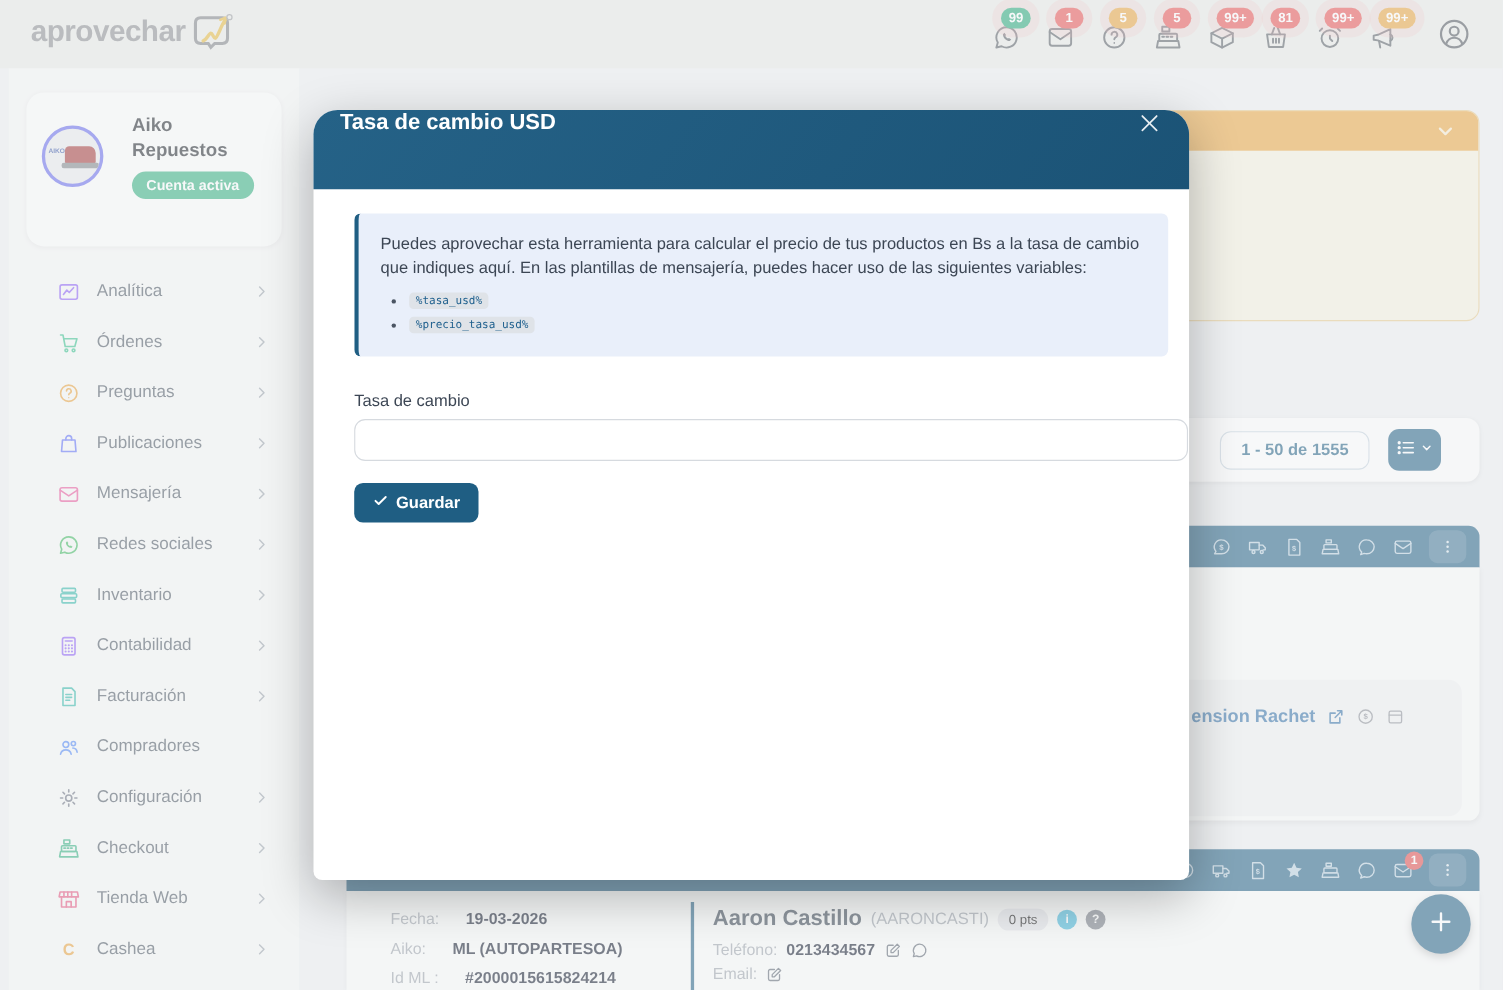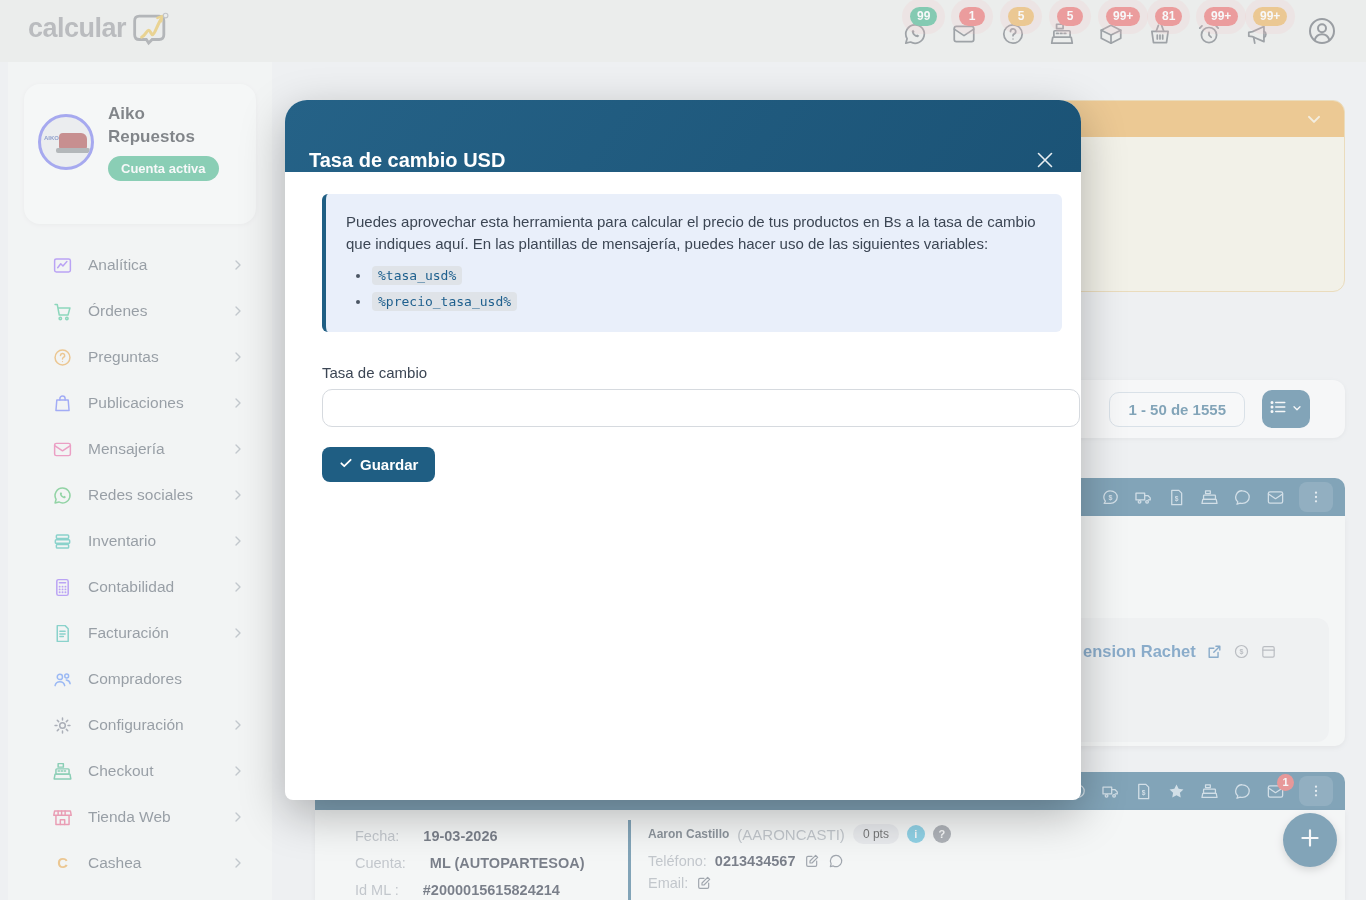--- a/index.html
+++ b/index.html
@@ -19,21 +19,21 @@
            text-align:center; box-shadow:0 0 0 8px rgba(242,150,150,.20); }
   .badge-green { background:#23a878; }
   .badge-red   { background:#e8504f; }
   .badge-amber { background:#e9a33c; }
   .avatar-btn { width:32px; height:32px; color:#4d545b; margin-left:12px; }
   .avatar-btn svg { width:32px; height:32px; }
 
   
   .sidebar { position:absolute; left:8px; top:62px; width:264px; height:838px; background:#f6f7f6; z-index:4; }
   .account-card { position:absolute; left:16px; top:22px; width:232px; height:140px; background:#fcfdfc;
-                  border-radius:16px; box-shadow:0 1px 5px rgba(0,0,0,.07); padding:18px 14px; display:flex; gap:14px; }
+                  border-radius:16px; box-shadow:0 1px 5px rgba(0,0,0,.07); padding:18px 14px; display:flex; gap:26px; }
   .account-avatar { width:56px; height:56px; border-radius:50%; border:3px solid #6568ec; margin-top:12px;
                     background:#e8eaec; overflow:hidden; position:relative; flex:none; }
   .account-avatar .car { position:absolute; right:4px; top:16px; width:28px; height:16px; background:#a33636; border-radius:4px 6px 2px 2px; }
   .account-avatar .car:after { content:""; position:absolute; left:-3px; bottom:-4px; width:34px; height:5px; background:#7d8287; border-radius:2px; }
   .account-avatar .tag { position:absolute; left:3px; top:18px; font-size:6px; color:#3956a8; font-weight:700; }
   .account-info { display:flex; flex-direction:column; }
   .account-name { font-size:17px; font-weight:700; color:#1d2329; line-height:23px; width:100px; }
   .account-status { margin-top:8px; align-self:flex-start; background:#2fae7d; color:#fff; font-size:13px;
                     font-weight:600; border-radius:999px; padding:5px 13px; }
   .nav { position:absolute; left:0; top:180px; width:264px; }
@@ -82,66 +82,66 @@
 
   .card2-head { top:710px; }
   .card2-body { position:absolute; left:34px; top:748px; width:1030px; height:90px; background:#fafbfa; box-shadow:0 2px 5px rgba(0,0,0,.08); }
   .meta-col { position:absolute; left:40px; top:18px; font-size:14.5px; }
   .meta-row { display:flex; gap:24px; margin-bottom:11px; }
   .meta-label { color:#9aa1a9; }
   .meta-value { color:#0f172a; font-weight:600; }
   .v-divider { position:absolute; left:313px; top:10px; width:3px; height:80px; background:#1f5e83; }
   .cust-col { position:absolute; left:333px; top:14px; font-size:14.5px; }
   .cust-name-row { display:flex; align-items:center; gap:8px; margin-bottom:9px; }
-  .cust-name { font-size:12px; font-weight:700; color:#33404d; }
+  .cust-name { font-size:20px; font-weight:700; color:#33404d; }
   .cust-nick { font-size:15px; color:#98a0a8; }
   .pts-pill { background:#e3e5e8; color:#000000; font-size:12px; border-radius:999px; padding:3px 10px; }
   .mini-circle { width:18px; height:18px; border-radius:50%; color:#fff; font-size:11px; font-weight:700;
                  display:flex; align-items:center; justify-content:center; }
   .mini-info { background:#3ab5d8; }
   .mini-help { background:#737a82; }
   .cust-line { display:flex; align-items:center; gap:8px; margin-bottom:6px;text-align:right; }
   .cust-line .sicon { width:16px; height:16px; color:#5a6470; }
   .cust-line svg { width:16px; height:16px; display:block; }
 
   .fab { position:absolute; left:1002px; top:751px; width:54px; height:54px; border-radius:50%; background:#1f5e83;
          color:#fff; display:flex; align-items:center; justify-content:center; box-shadow:0 3px 8px rgba(0,0,0,.25); }
   .fab svg { width:26px; height:26px; }
 
   
   .overlay { position:absolute; inset:0; background:rgba(238,240,242,.48); z-index:10; }
   .modal { position:absolute; left:285px; top:100px; width:796px; height:700px; z-index:20;
            border-radius:22px 22px 8px 8px; box-shadow:0 14px 45px rgba(0,0,0,.28); background:#fff; }
   .modal-head { height:72px; background:linear-gradient(125deg,#256287 0%,#1b5376 100%);
-                border-radius:22px 22px 0 0; display:flex; align-items:flex-end; justify-content:space-between; padding:0 24px; }
+                border-radius:22px 22px 0 0; display:flex; align-items:flex-start; justify-content:space-between; padding:0 24px; }
   .modal-title { color:#fff; font-size:20px; font-weight:700; }
   .modal-close { color:#e8eef2; width:24px; height:24px; cursor:pointer; }
   .modal-close svg { width:24px; height:24px; }
   .modal-body { padding:22px 19px 0 37px; }
   .info-box { background:#e9effa; border-left:4px solid #1f5e83; border-radius:6px; padding:17px 20px 14px 20px; }
   .info-text { font-size:15px; color:#3c4654; line-height:21.5px; max-width:700px; }
   .info-list { margin-top:12px; list-style:none; }
   .info-list li { display:flex; align-items:center; gap:12px; margin:7px 0 7px 10px; }
   .bullet { width:4px; height:4px; border-radius:50%; background:#4b5563; flex:none; }
-  .code-chip { font-family:"DejaVu Sans Mono", monospace; font-size:13px; color:#1f608e; background:#dfe3e8;
+  .code-chip { font-family:"DejaVu Sans Mono", monospace; font-size:10px; color:#1f608e; background:#dfe3e8;
                padding:2px 6px; border-radius:4px; }
   .field-label { margin-top:32px; font-size:15px; color:#3c4654; }
   .field-input { margin-top:8px; width:758px; height:38px; border:1px solid #d6dadf; border-radius:10px;
                  padding:0 12px; font-size:15px; color:#374151; background:#fff; outline:none; }
   .save-btn { margin-top:20px; display:inline-flex; align-items:center; gap:7px; background:#1f5e83; color:#fff;
               border:none; border-radius:8px; padding:9px 17px; font-size:15px; font-weight:600; cursor:pointer;
               font-family:"Liberation Sans", sans-serif; }
   .save-btn svg { width:14px; height:14px; }
 </style>
 </head>
 <body>
 
 <div class="topbar">
   <div class="logo">
-    <span class="logo-text">calcular</span>
+    <span class="logo-text">aprovechar</span>
     <span>
       <svg width="42" height="42" viewBox="0 0 36 36" fill="none">
         <path d="M8 7h17c2.8 0 4 1.2 4 4v12c0 2.8-1.2 4-4 4h-6l-3 3-2-3h-6c-2.8 0-4-1.2-4-4V11c0-2.8 1.2-4 4-4z" stroke="#7d8084" stroke-width="2.4"></path>
         <path d="M10 25c3-1 4.5-6 6-6s2 4 3.5 4S24 13 27 9" stroke="#e5b93c" stroke-width="2.6" stroke-linecap="round"></path>
         <path d="M23.5 8.5l4-1.5-.8 4.3" stroke="#e5b93c" stroke-width="2.2" stroke-linecap="round" stroke-linejoin="round"></path>
         <circle cx="30.5" cy="6.5" r="2" stroke="#9a9da0" stroke-width="1"></circle>
       </svg>
     </span>
   </div>
   <div class="notif-row">
@@ -559,21 +559,21 @@
         </svg>
       </span>
   </div>
   <div class="card2-body">
     <div class="meta-col">
       <div class="meta-row">
           <span class="meta-label">Fecha:</span>
           <span class="meta-value">19-03-2026</span>
         </div>
       <div class="meta-row">
-          <span class="meta-label">Cuenta:</span>
+          <span class="meta-label">Aiko:</span>
           <span class="meta-value">ML (AUTOPARTESOA)</span>
         </div>
       <div class="meta-row">
           <span class="meta-label">Id ML :</span>
           <span class="meta-value">#2000015615824214</span>
         </div>
     </div>
     <div class="v-divider"></div>
     <div class="cust-col">
       <div class="cust-name-row">

